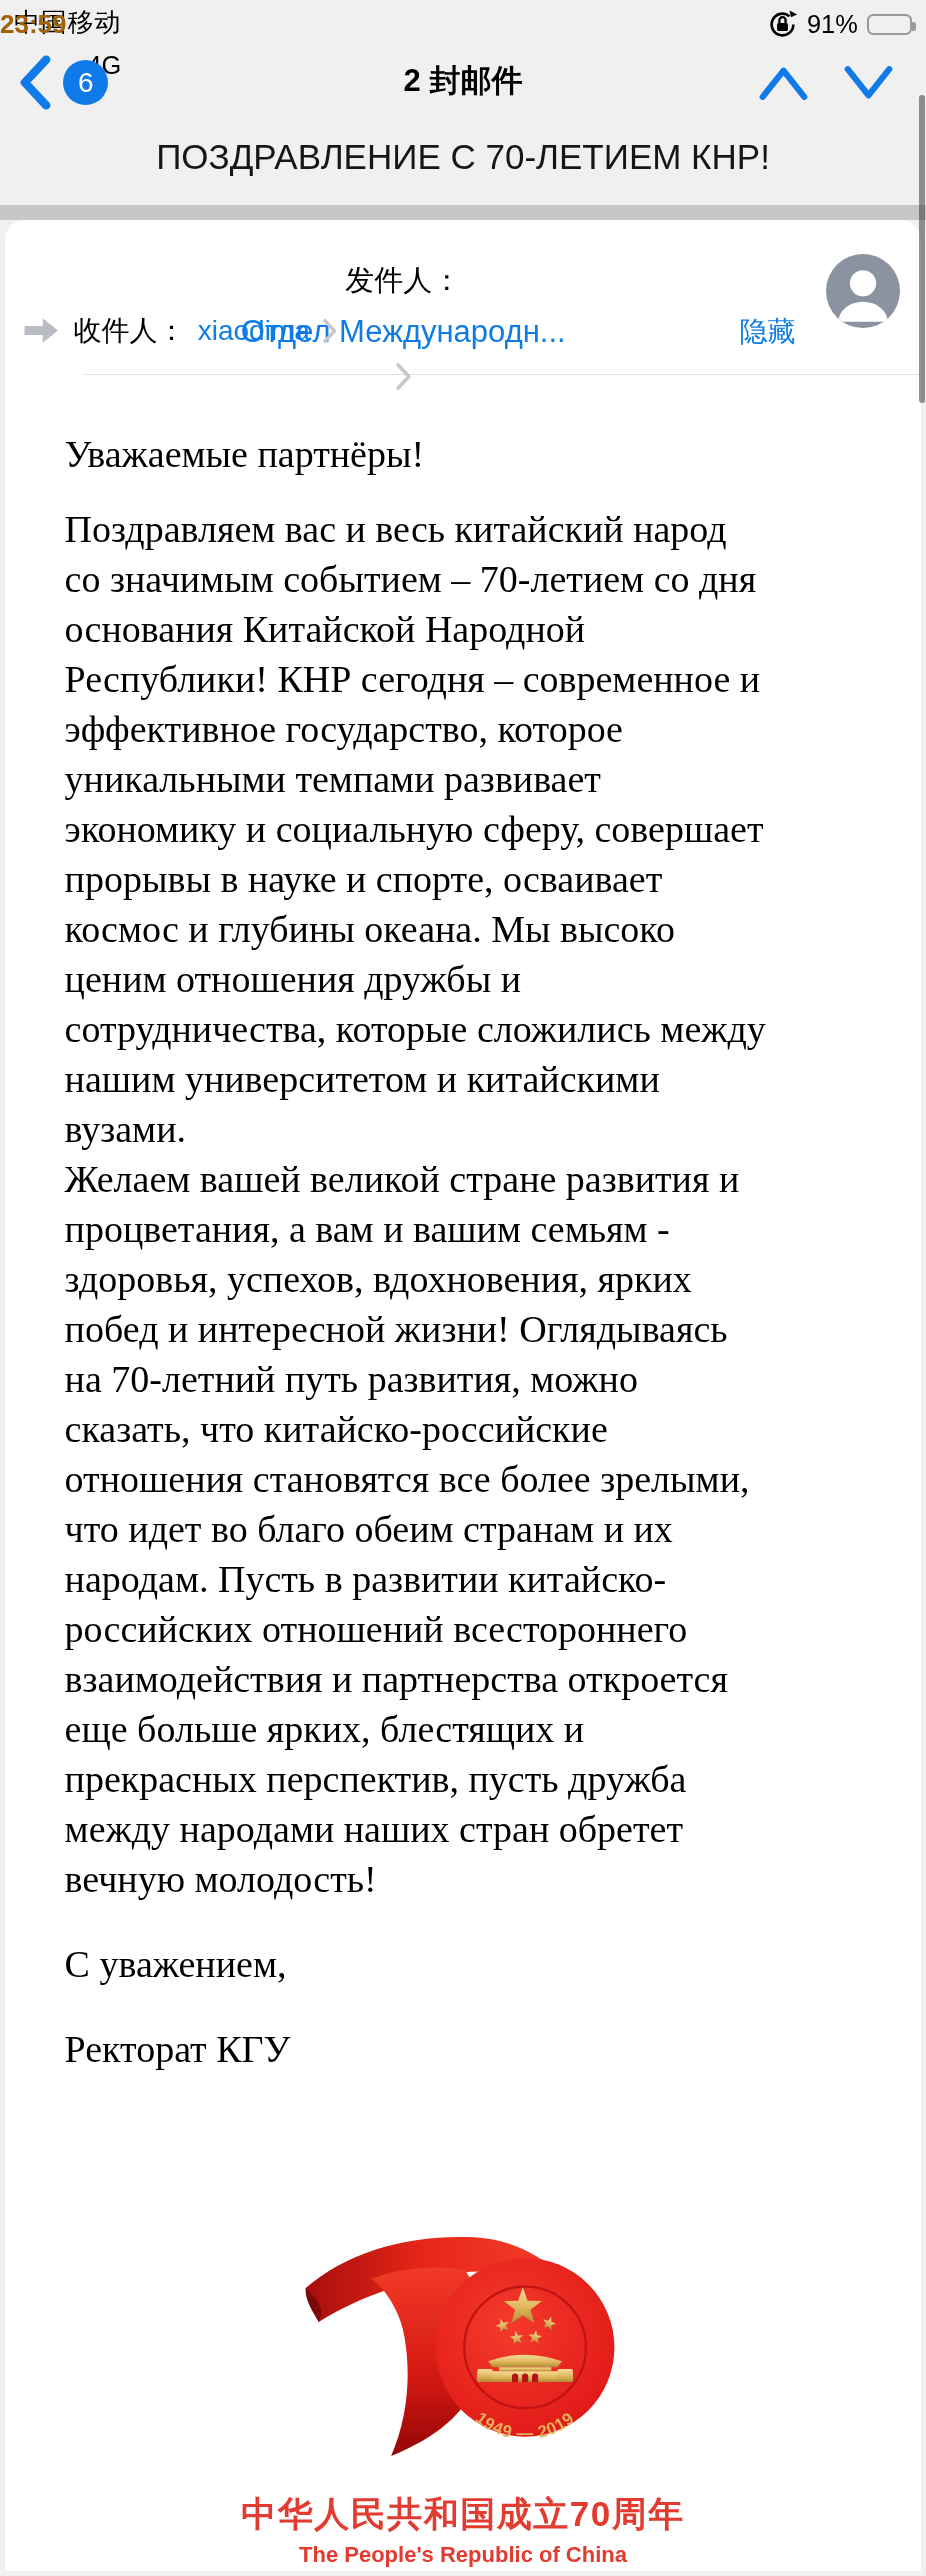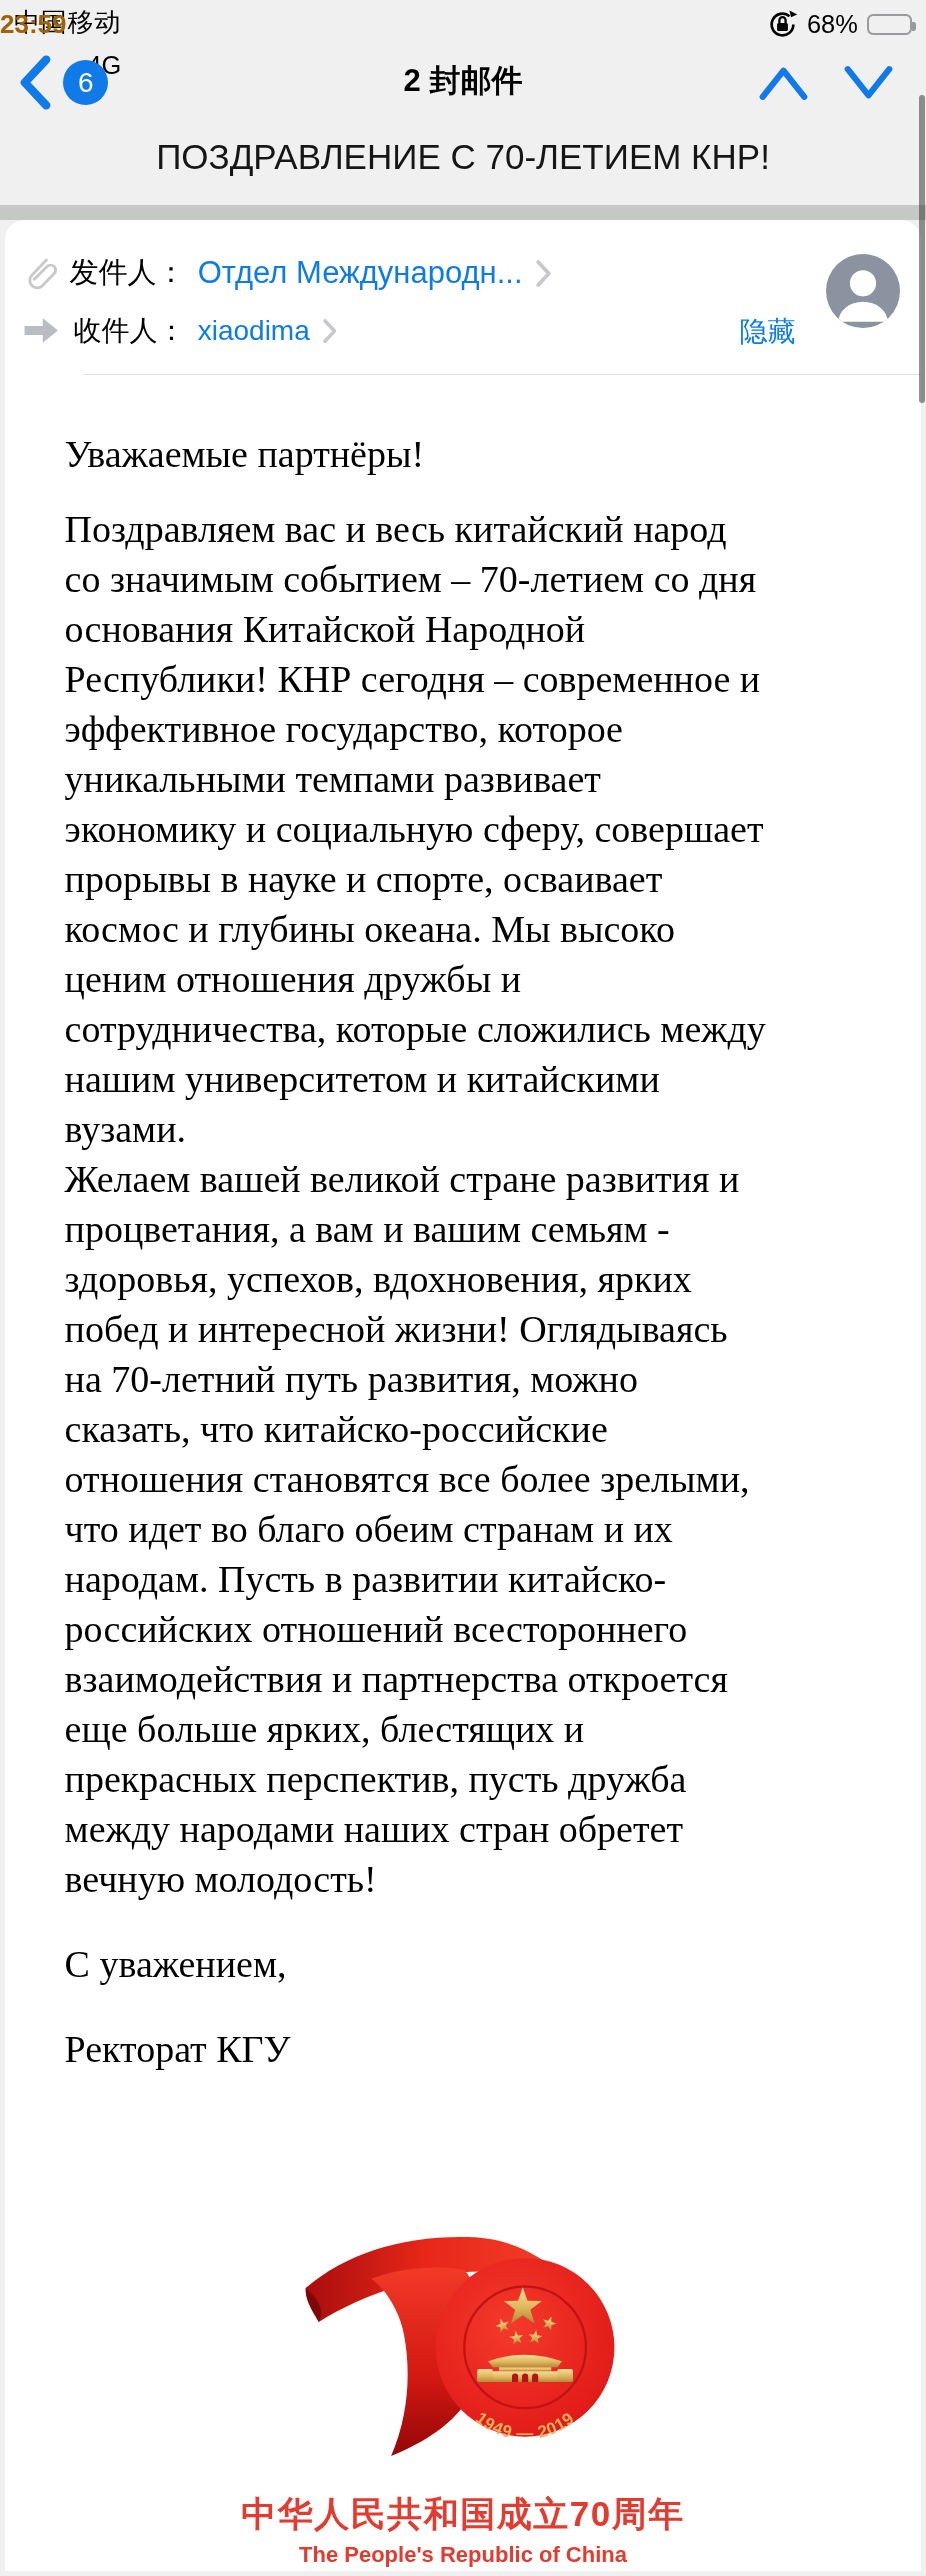--- a/index.html
+++ b/index.html
@@ -36,21 +36,21 @@
   .thread-up { right:117px; } .thread-down { right:32px; }
   
   .subjectrow { padding:10.8px 31px 0; text-align:center; }
   .subject { font-size:35px; color:#161616; letter-spacing:0; white-space:nowrap; }
   
   .band { margin-top:28px; height:15.4px; background:#c6c8c6; }
   .card { margin:0 4.6px; height:2351px; background:#ffffff; border-radius:20px 20px 0 0; position:relative; overflow:hidden; }
   
   .mail-header { position:relative; padding:29px 0 0 18.5px; }
   .hdr-row { display:flex; align-items:center; gap:12.3px; padding-right:138px; }
-  .hdr-row.r1 { height:48px; margin-bottom:12.3px; }
+  .hdr-row.r1 { height:48px; margin-bottom:12.3px;flex-direction:column; }
   .hdr-row.r2 { height:43px; position:relative; }
   .hdr-label { font-size:29px; color:#000; white-space:nowrap; }
   .hdr-label.small { font-size:28px; }
   .link { color:#0f7ce6; cursor:pointer; white-space:nowrap; }
   .from-name { font-size:31px; font-weight:500; }
   .to-name { font-size:28px; }
   .hide-link { position:absolute; right:126px; top:3.1px; font-size:28px; }
   .chev { flex:0 0 auto; }
   .avatar { position:absolute; top:34px; right:21.5px; width:74px; height:74px; border-radius:50%;
             background:#8b93a0; overflow:hidden; cursor:pointer; }
@@ -89,21 +89,21 @@
       <span class="nettype">4G</span>
     </div>
     <div class="sb-time">23:59</div>
     <div class="sb-right">
       <svg width="31" height="31" viewBox="0 0 40 40">
         <path d="M34 20 a14 14 0 1 1 -5 -10.7" fill="none" stroke="#000" stroke-width="3.4"></path>
         <path d="M29 2 l2 8.6 8 -3.4 z" fill="#000"></path>
         <rect x="13" y="18" width="14" height="10.5" rx="2" fill="#000"></rect>
         <path d="M16 18 v-3.5 a4 4 0 0 1 8 0 V 18" fill="none" stroke="#000" stroke-width="3"></path>
       </svg>
-      <span class="pct">68%</span>
+      <span class="pct">91%</span>
       <span class="battery"><span class="fill"></span><span class="nub"></span></span>
     </div>
   </div>
 
   <div class="navbar">
     <div class="back-btn">
       <svg width="34" height="55" viewBox="0 0 44 72">
         <path d="M38 6 L10 36 L38 66" fill="none" stroke="#107ae8" stroke-width="11" stroke-linecap="round" stroke-linejoin="round"></path>
       </svg>
       <span class="badge">6</span>

